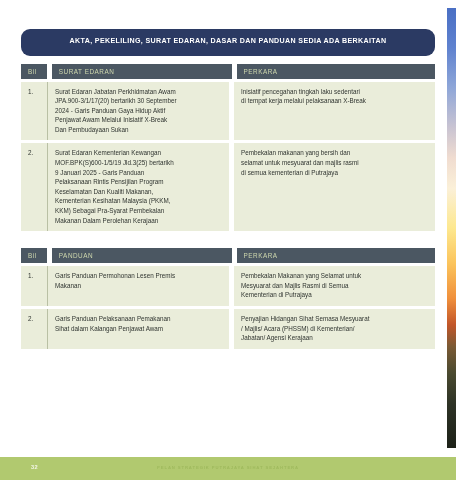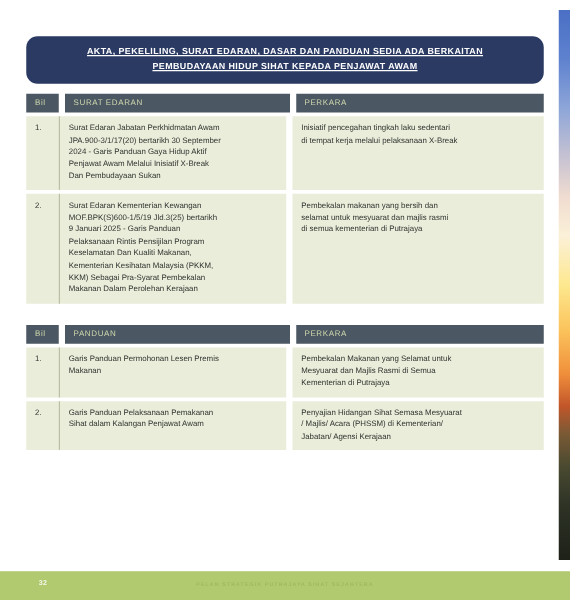--- a/index.html
+++ b/index.html
@@ -63,21 +63,20 @@
     padding: 7px 14px 8px 14px;
     text-align: center;
   }
   .title-banner .title-line {
     color: #ffffff;
     font-size: 7.1px;
     font-weight: bold;
     letter-spacing: 0.35px;
     line-height: 11.5px;
     white-space: nowrap;
-    text-decoration: underline;
   }
 
   
   .tbl {
     margin-top: 8px;
     display: block;
   }
   .tbl-head {
     display: flex;
     align-items: stretch;
@@ -169,21 +168,20 @@
 <body>
 
 <div class="page">
 
   <div class="edge-strip"></div>
 
   <div class="content">
 
     <div class="title-banner">
       <div class="title-line">AKTA, PEKELILING, SURAT EDARAN, DASAR DAN PANDUAN SEDIA ADA BERKAITAN</div>
-      <div class="title-line">PEMBUDAYAAN HIDUP SIHAT KEPADA PENJAWAT AWAM</div>
     </div>
 
     <div class="tbl">
       <div class="tbl-head">
         <div class="cell-bil-h">Bil</div>
         <div class="cell-main-h">SURAT EDARAN</div>
         <div class="cell-perk-h">PERKARA</div>
       </div>
 
       <div class="tbl-body-row">

